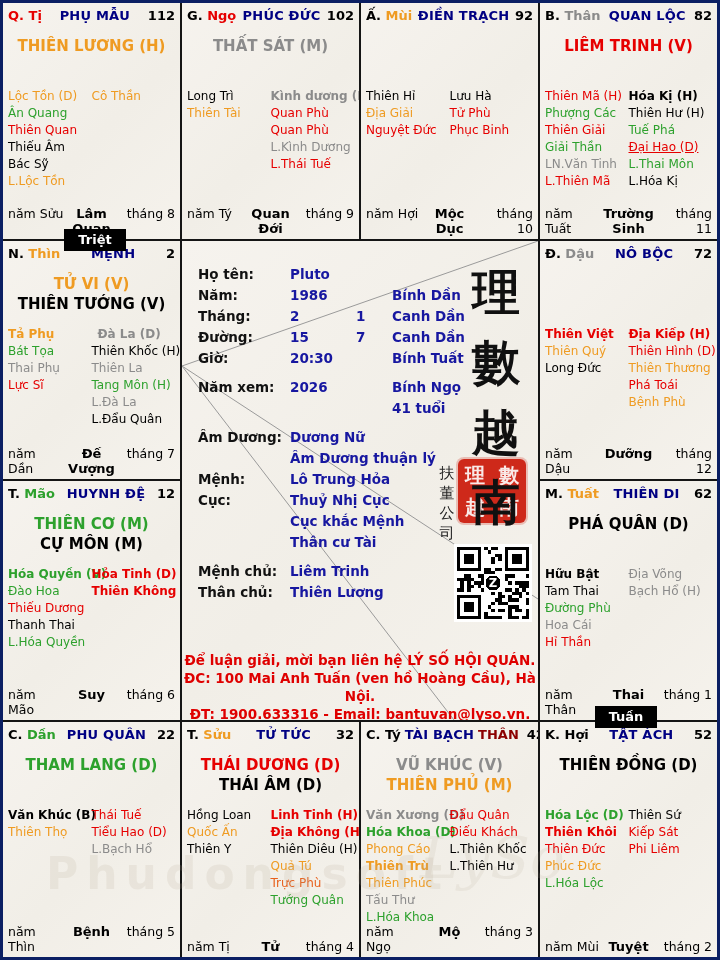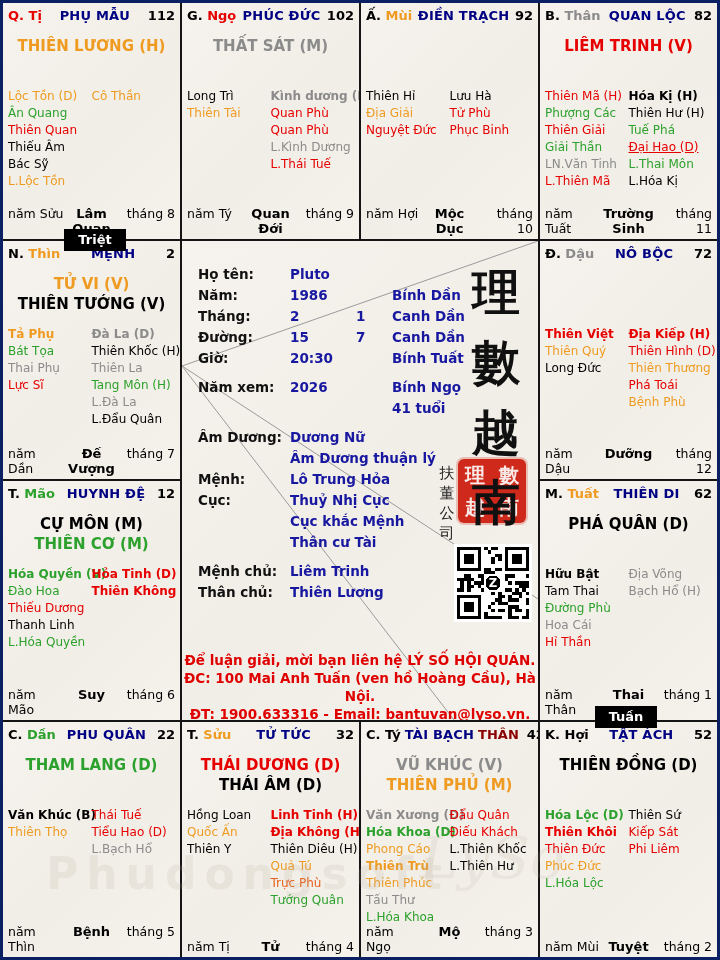--- a/index.html
+++ b/index.html
@@ -181,21 +181,21 @@
         <div class="mainline" style="color: rgb(0, 0, 0);">THIÊN TƯỚNG (V)</div>
       </div>
       <div class="starcols">
         <div class="scol">
           <div class="star" style="color: rgb(239, 155, 34); font-weight: bold;">Tả Phụ</div>
           <div class="star" style="color: rgb(45, 161, 45);">Bát Tọa</div>
           <div class="star" style="color: rgb(139, 139, 139);">Thai Phụ</div>
           <div class="star" style="color: rgb(230, 0, 0);">Lực Sĩ</div>
         </div>
         <div class="scol">
-          <div class="star" style="color: rgb(139, 139, 139); font-weight: bold;">Đà La (D)</div>
+          <div class="star" style="color: rgb(139, 139, 139); font-weight: bold; margin-left: 6px;">Đà La (D)</div>
           <div class="star" style="color: rgb(0, 0, 0);">Thiên Khốc (H)</div>
           <div class="star" style="color: rgb(139, 139, 139);">Thiên La</div>
           <div class="star" style="color: rgb(45, 161, 45);">Tang Môn (H)</div>
           <div class="star" style="color: rgb(139, 139, 139);">L.Đà La</div>
           <div class="star" style="color: rgb(0, 0, 0);">L.Đẩu Quân</div>
         </div>
       </div>
       <div class="cfoot">
         <span class="fyear">năm Dần</span>
         <span class="fstage">Đế Vượng</span>
@@ -455,29 +455,29 @@
         <span class="fmonth">tháng 12</span>
       </div>
     </div>
   <div class="cell">
       <div class="chead">
         <span class="sb"><span style="color: rgb(0, 0, 0);">T.</span><span style="color: rgb(45, 161, 45);"> Mão</span></span>
         <span class="house">HUYNH ĐỆ</span>
         <span class="age">12</span>
       </div>
       <div class="mains">
+        <div class="mainline" style="color: rgb(45, 161, 45);">THIÊN CƠ (M)</div>
         <div class="mainline" style="color: rgb(0, 0, 0);">CỰ MÔN (M)</div>
-        <div class="mainline" style="color: rgb(45, 161, 45);">THIÊN CƠ (M)</div>
       </div>
       <div class="starcols">
         <div class="scol">
           <div class="star" style="color: rgb(45, 161, 45); font-weight: bold;">Hóa Quyền (V)</div>
           <div class="star" style="color: rgb(45, 161, 45);">Đào Hoa</div>
           <div class="star" style="color: rgb(230, 0, 0);">Thiếu Dương</div>
-          <div class="star" style="color: rgb(0, 0, 0);">Thanh Linh</div>
+          <div class="star" style="color: rgb(0, 0, 0);">Thanh Thai</div>
           <div class="star" style="color: rgb(45, 161, 45);">L.Hóa Quyền</div>
         </div>
         <div class="scol">
           <div class="star" style="color: rgb(230, 0, 0); font-weight: bold;">Hỏa Tinh (D)</div>
           <div class="star" style="color: rgb(230, 0, 0); font-weight: bold;">Thiên Không</div>
         </div>
       </div>
       <div class="cfoot">
         <span class="fyear">năm Mão</span>
         <span class="fstage">Suy</span>

